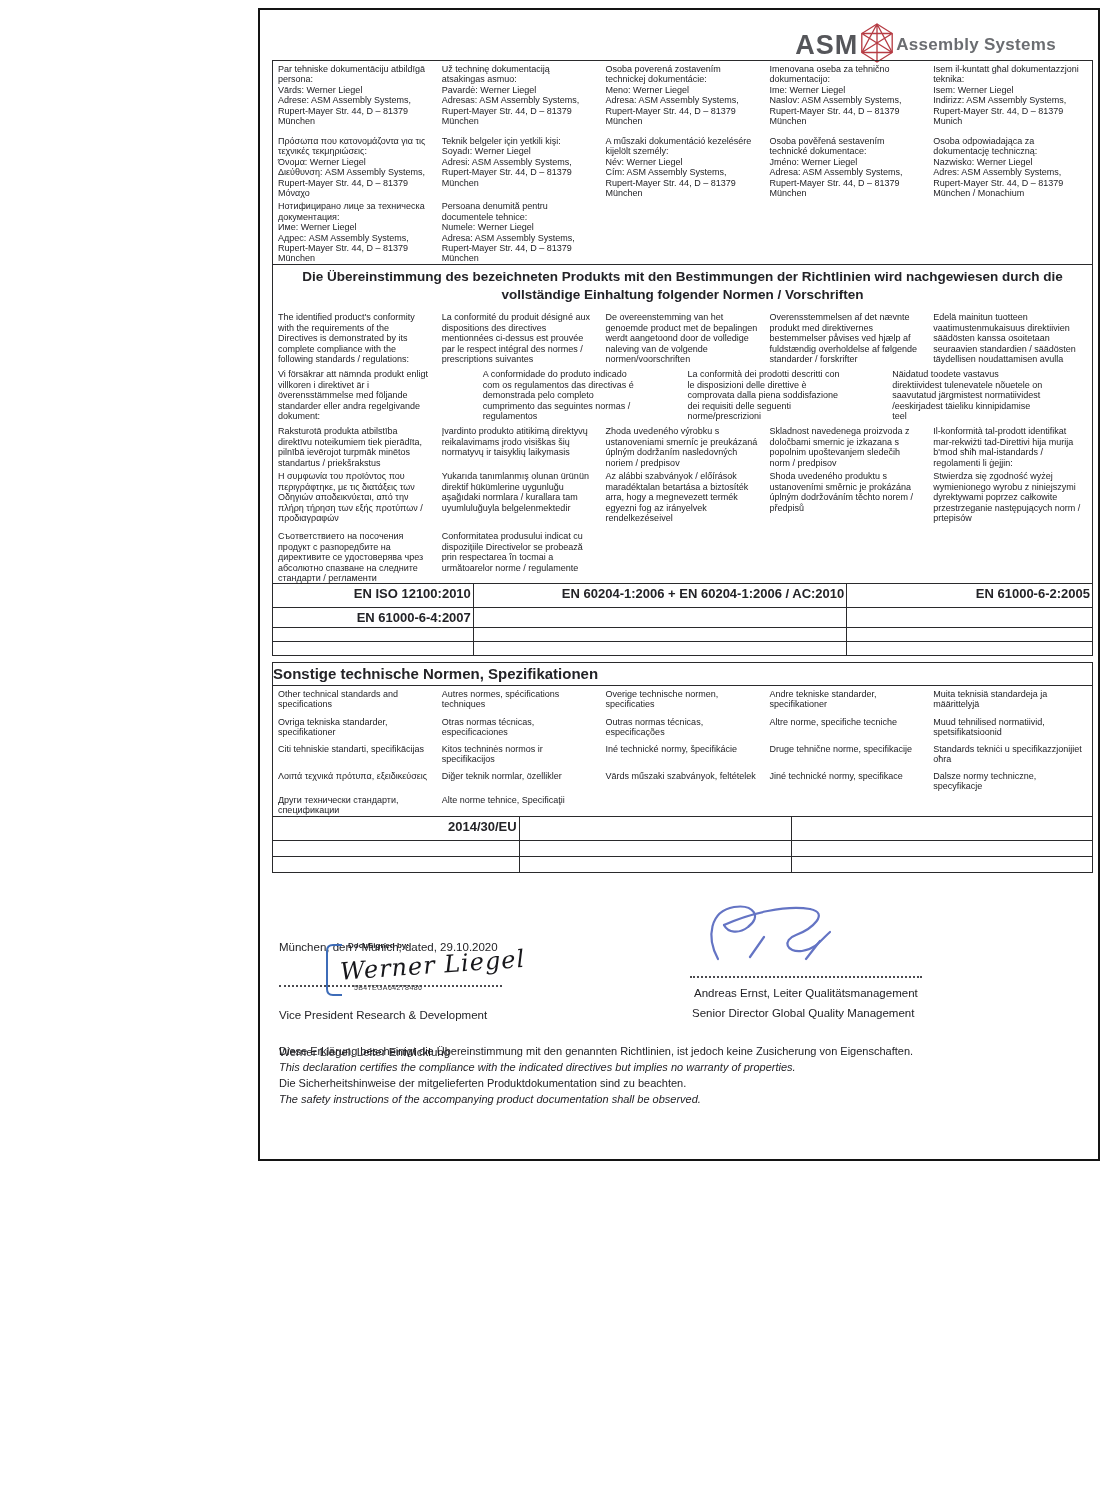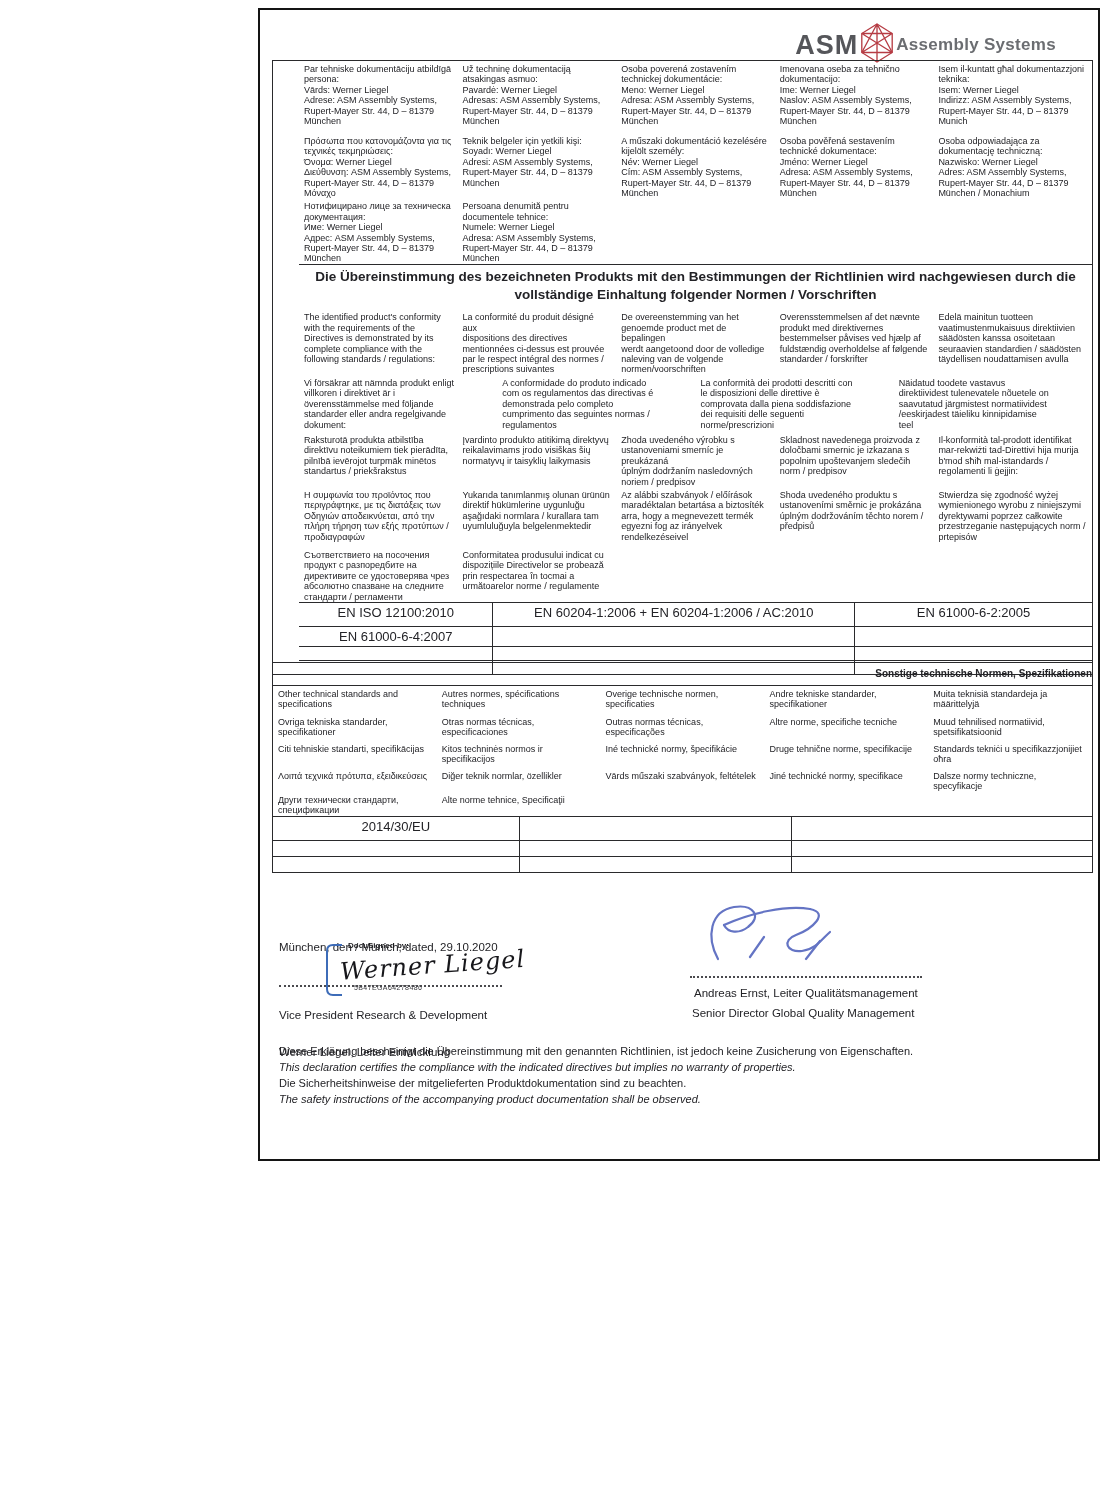--- a/index.html
+++ b/index.html
@@ -11,56 +11,56 @@
   }
   .frame {
     position:absolute; left:258px; top:8px; width:842px; height:1153px;
     border:2px solid #141414; background:#fff;
   }
   
   .logo { position:absolute; top:12px; right:42px; display:flex; align-items:center; }
   .logo-asm { font-size:27px; font-weight:bold; color:#55565a; letter-spacing:1px; }
   .logo-sub { font-size:17px; font-weight:bold; color:#6b6d71; letter-spacing:.3px; }
   
-  .main-box { position:absolute; left:12px; top:50px; width:821px; border:1px solid #2a2a2c;padding-left:26px; }
+  .main-box { position:absolute; left:12px; top:50px; width:821px; border:1px solid #2a2a2c; }
   .trow { display:flex; }
   .tcell {
     flex:1; padding:3px 6px 0 5px;
     font-size:9px; line-height:10.4px; white-space:pre-line;
   }
   .resp  .trow:nth-child(1){min-height:72px}
   .resp  .trow:nth-child(2){min-height:62px}
   .resp  .trow:nth-child(3){min-height:66px}
   .band {
     border-top:1px solid #2a2a2c; min-height:45px; text-align:center;
     font-weight:bold; font-size:13.5px; line-height:18px; padding-top:3px;
     white-space:pre-line;
   }
   .lang1 .trow:nth-child(1){min-height:57px}
   .lang1 .trow:nth-child(2){min-height:57px}
   .lang1 .trow:nth-child(3){min-height:45px}
   .lang1 .trow:nth-child(4){min-height:60px}
   .lang1 .trow:nth-child(5){min-height:55px}
   .grid .trow { border-top:1px solid #2a2a2c; }
   .grid .tcell {
-    white-space:nowrap; padding:2px 2px 0 2px; text-align:center;
-    font-weight:normal; font-size:13px; line-height:15px;
+    white-space:nowrap; padding:2px 2px 0 2px; text-align:right;
+    font-weight:bold; font-size:13px; line-height:15px;
   }
   .grid .tcell:nth-child(n+2){ border-left:1px solid #2a2a2c; }
   .grid1 .tcell:nth-child(1){flex:0 0 24.4%}
   .grid1 .tcell:nth-child(2){flex:0 0 45.6%}
   .grid1 .tcell:nth-child(3){flex:1}
   .grid1 .trow:nth-child(1){min-height:24px}
   .grid1 .trow:nth-child(2){min-height:20px}
   .grid1 .trow:nth-child(3){min-height:14px}
   .grid1 .trow:nth-child(4){min-height:14px}
   
   .sonst-box { position:absolute; left:12px; top:652px; width:821px; border:1px solid #2a2a2c; }
   .sonst-title {
-    text-align:right; font-weight:bold; font-size:10px; line-height:22px;
+    text-align:left; font-weight:bold; font-size:15px; line-height:22px;
     min-height:23px; border-bottom:1px solid #2a2a2c;
   }
   .sonst .trow:nth-child(1){min-height:28px}
   .sonst .trow:nth-child(2){min-height:27px}
   .sonst .trow:nth-child(3){min-height:27px}
   .sonst .trow:nth-child(4){min-height:19px}
   .sonst .trow:nth-child(5){min-height:16px}
   .grid2 .tcell:nth-child(1){flex:0 0 30%}
   .grid2 .tcell:nth-child(2){flex:0 0 33.2%}
   .grid2 .tcell:nth-child(3){flex:1}

